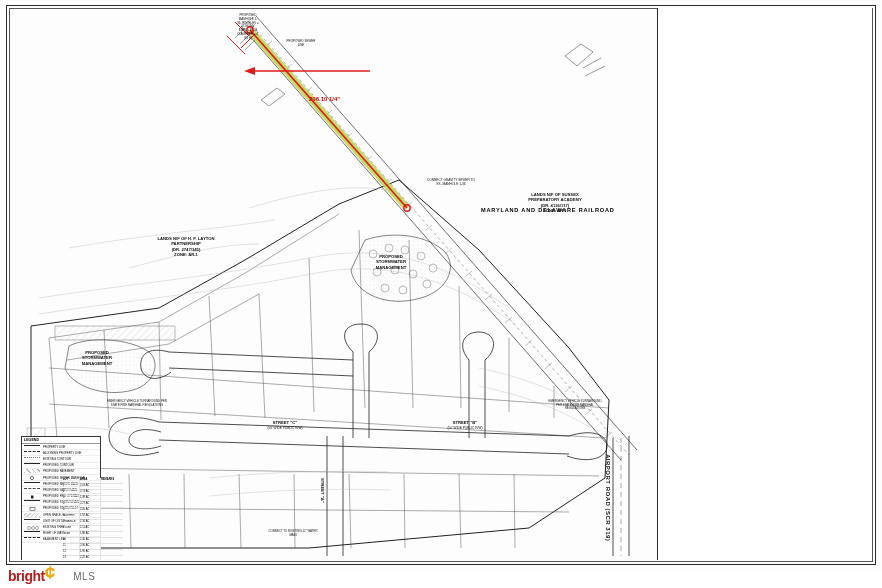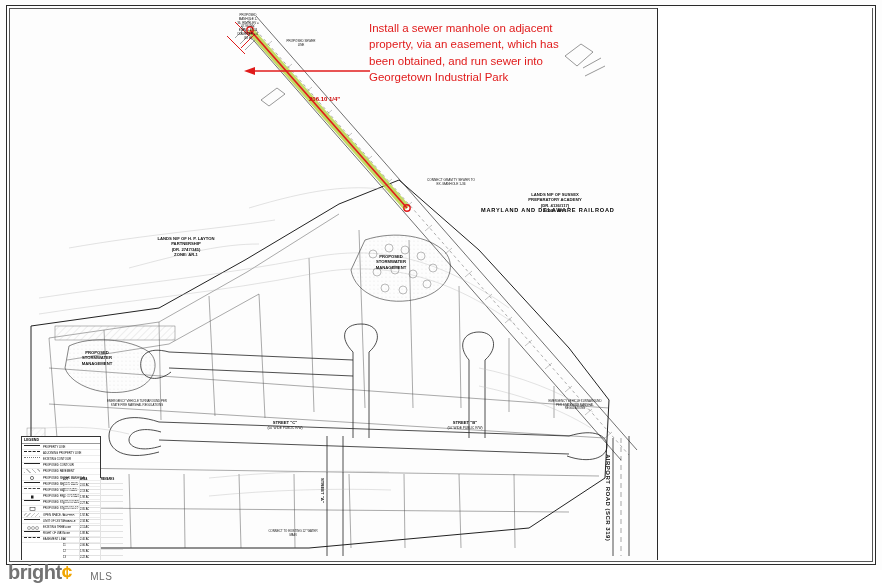--- a/index.html
+++ b/index.html
@@ -32,21 +32,21 @@
 
   
   #annot{position:absolute;left:360px;top:12px;width:190px;color:#e01b1b;font-size:11.5px;line-height:1.42;font-family:"Liberation Sans",sans-serif;}
   
   #arrow{position:absolute;left:235px;top:57px;width:128px;height:12px;}
   
   #sewerline{position:absolute;left:0;top:0;width:648px;height:552px;pointer-events:none;}
 
   
   #wm{position:absolute;left:8px;bottom:4px;display:flex;align-items:flex-end;}
-  #wm .b1{font-size:20px;font-weight:bold;color:#737373;letter-spacing:-.5px;font-family:"Liberation Sans",sans-serif;}
+  #wm .b1{font-size:14px;font-weight:bold;color:#b91c1c;letter-spacing:-.5px;font-family:"Liberation Sans",sans-serif;}
   #wm .b2{font-size:19px;font-weight:bold;color:#f0a500;margin-left:0px;}
   #wm .b3{font-size:10px;color:#6b6b6b;margin-left:18px;margin-bottom:2px;letter-spacing:.5px;}
 
   
   .maplab{position:absolute;font-size:4.2px;color:#111;text-align:center;line-height:1.25;}
   .maplab.b{font-weight:bold;}
   .rot-rr{transform:rotate(57deg);transform-origin:left top;font-size:5.6px;font-weight:bold;letter-spacing:.8px;white-space:nowrap;}
   .rot90{transform:rotate(90deg);transform-origin:left top;white-space:nowrap;}
   .rot-dim{transform:rotate(-33deg);transform-origin:left top;white-space:nowrap;color:#c00;font-weight:bold;font-size:6px;}
 </style>
@@ -218,21 +218,20 @@
           <line x1="232" y1="40" x2="246" y2="26"></line>
           <line x1="218" y1="28" x2="236" y2="46"></line>
         </g>
       </svg>
 
       <svg id="arrow" viewBox="0 0 128 12">
         <line x1="126" y1="6" x2="10" y2="6" stroke="#e01b1b" stroke-width="1.6"></line>
         <polygon points="0,6 11,2 11,10" fill="#e01b1b"></polygon>
       </svg>
 
-      <div id="annot">Install a sewer manhole on adjacent property, via an easement, which has been obtained, and run sewer into Georgetown Industrial Park</div>
 
       <div class="maplab" style="left:300px;top:88px;"><span class="rot-dim">206.10 1/4"</span></div>
 
       <div class="maplab" style="left:228px;top:6px;width:22px;font-size:3px;">PROPOSED MANHOLE 1-36, RIM ELEV = 47.96 INV. ELEV = 37.34 DIAMETER = 4' (48 in)</div>
       <div class="maplab" style="left:275px;top:32px;width:34px;font-size:3px;">PROPOSED SEWER LINE</div>
       <div class="maplab" style="left:415px;top:170px;width:54px;font-size:3.2px;">CONNECT GRAVITY SEWER TO EX. MANHOLE 1-36</div>
 
       <div style="position:absolute;left:472px;top:190px;">
         <span class="rot-rr">MARYLAND AND DELAWARE RAILROAD</span>
       </div>

